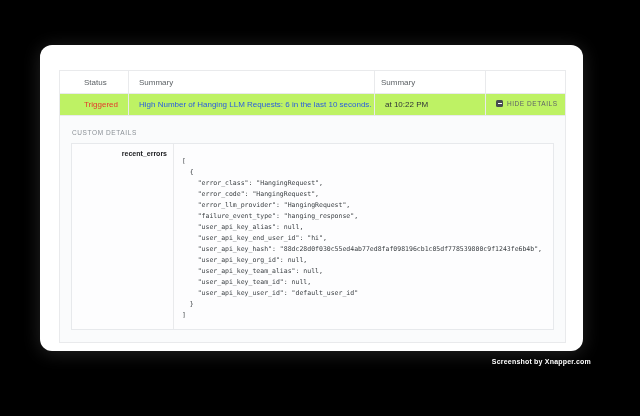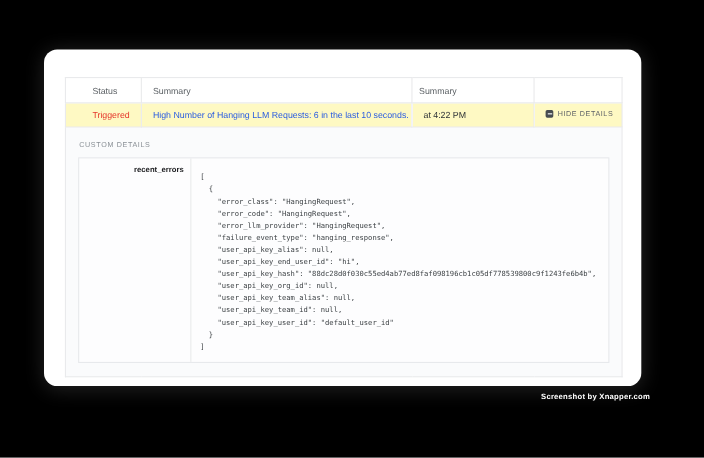--- a/index.html
+++ b/index.html
@@ -25,21 +25,21 @@
   table.alerts col.c-summary { width:246px; }
   table.alerts col.c-created { width:111px; }
   table.alerts col.c-action  { width:80px; }
   table.alerts th, table.alerts td {
     border:1px solid #e9eaec; text-align:left; font-weight:400;
     white-space:nowrap; overflow:hidden; vertical-align:middle;
   }
   tr.hdr th { height:23px; color:#5c6165; background:#fff; padding-left:10px; }
   tr.hdr th.first, tr.row td.first { padding-left:24px; }
   tr.hdr th.created-h, td.created-cell { padding-left:6px; }
-  tr.row td { height:22px; background:#fef9c3; padding-left:10px; }
+  tr.row td { height:22px; background:#bef264; padding-left:10px; }
   .status-text { color:#e5372b; }
   .summary-link { color:#2a5ce0; text-decoration:none; cursor:pointer; }
   .created-text { color:#2f3337; }
   td.action-cell { padding-left:11px; }
   .hide-details-btn {
     background:none; border:none; cursor:pointer; padding:0;
     font-family:"Liberation Sans", sans-serif;
     font-size:6.5px; letter-spacing:0.55px; color:#5f6368;
     display:inline-flex; align-items:center; gap:4px;
   }
@@ -99,21 +99,21 @@
         <th></th>
       </tr>
       <tr class="row">
         <td class="first">
           <span class="status-text">Triggered</span>
         </td>
         <td>
           <a class="summary-link">High Number of Hanging LLM Requests: 6 in the last 10 seconds.</a>
         </td>
         <td class="created-cell">
-          <span class="created-text">at 4:22 PM</span>
+          <span class="created-text">at 10:22 PM</span>
         </td>
         <td class="action-cell">
           <button class="hide-details-btn">
             <span class="minus-sq"></span>
             <span>HIDE DETAILS</span>
           </button>
         </td>
       </tr>
       <tr>
         <td class="details-cell" colspan="4">

